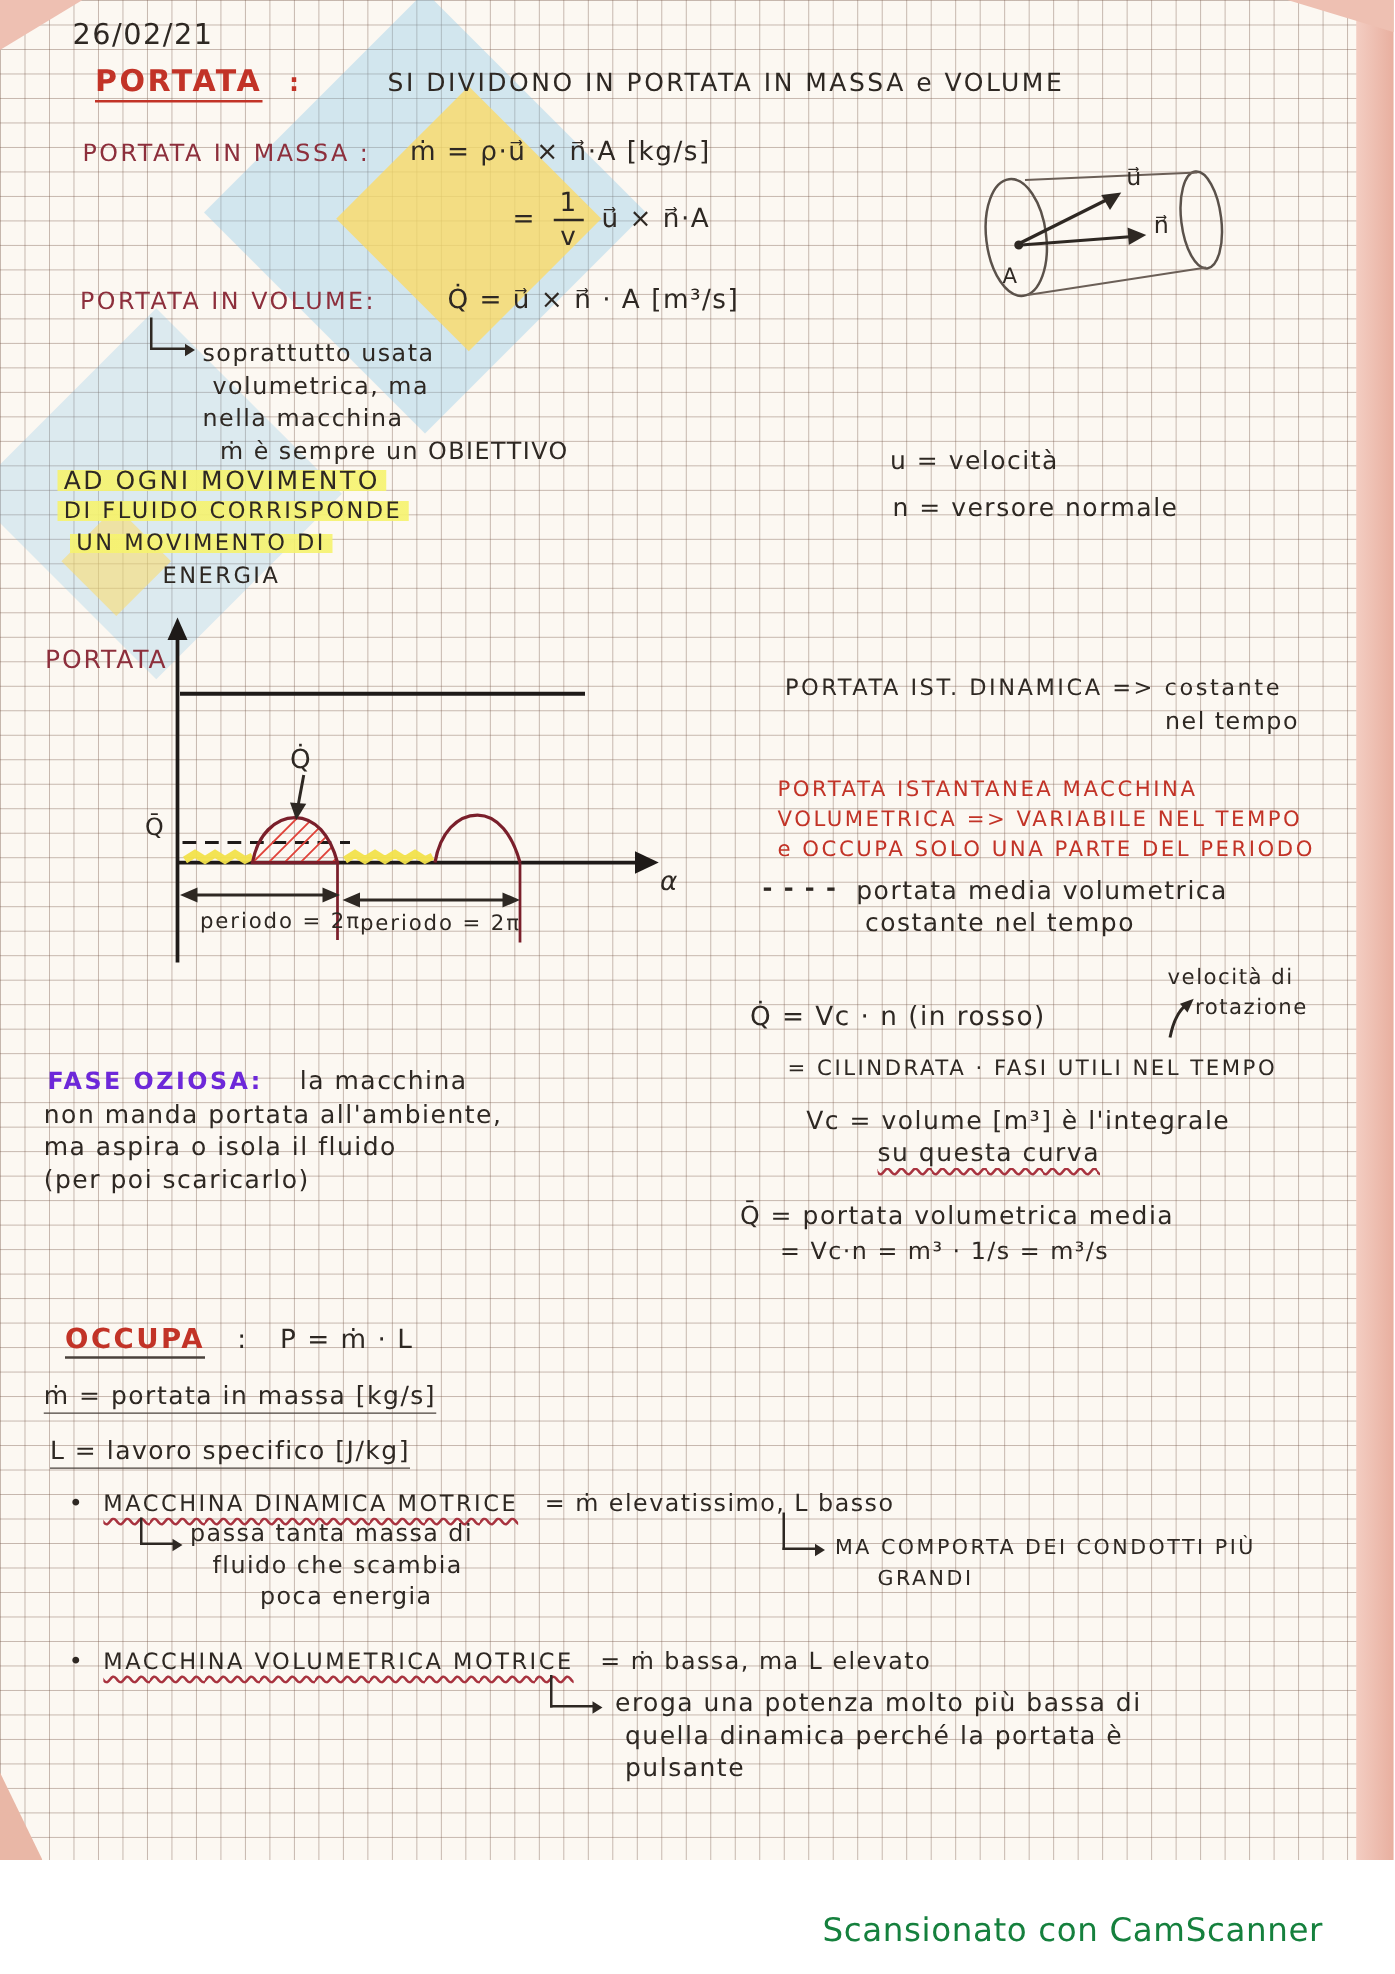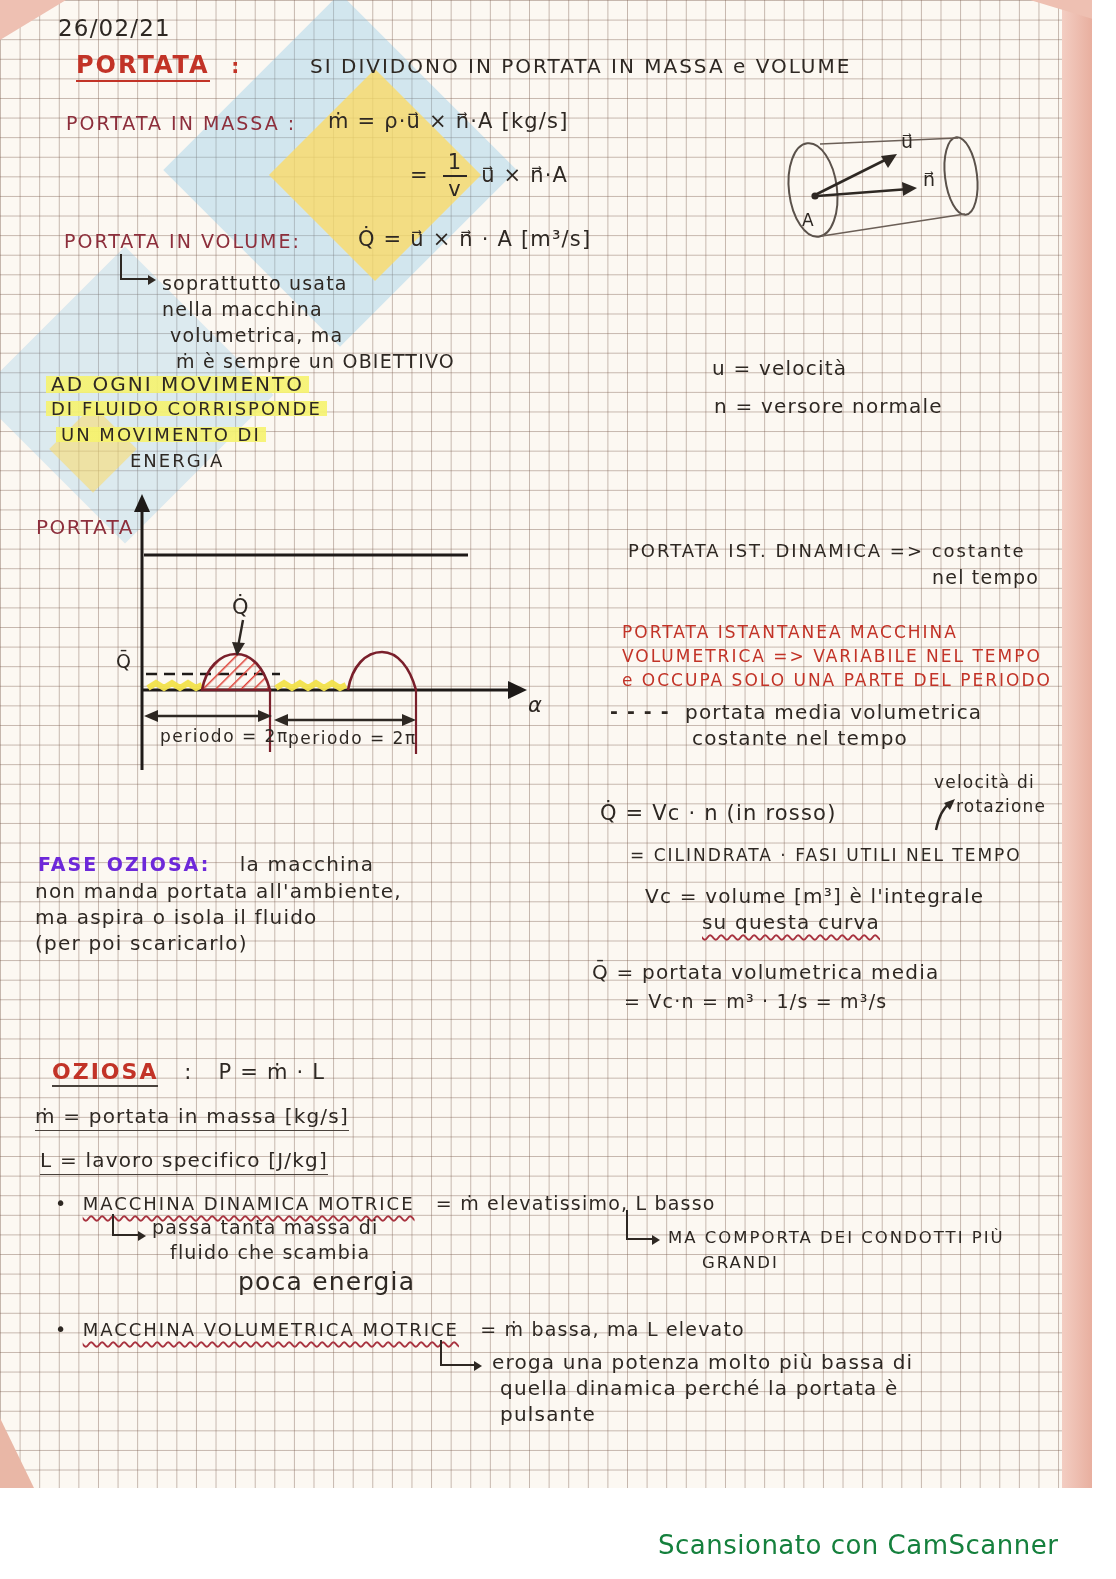--- a/index.html
+++ b/index.html
@@ -1,17 +1,17 @@
 <!DOCTYPE html>
 <html><head>
 <meta charset="utf-8">
 <style>
   html,body{margin:0;padding:0;}
   .page{position:relative;width:1092px;height:1579px;background:#ffffff;overflow:hidden;
-        font-family:"DejaVu Sans",sans-serif;color:#2e2823;}
+        font-family:"DejaVu Sans",sans-serif;color:#2e2823;padding-left:23px;}
   
   .paper{position:absolute;left:0;top:0;width:1090px;height:1488px;background-color:#fcf8f2;
     background-image:
       linear-gradient(rgba(122,92,78,.42) 1px, transparent 1px),
       linear-gradient(90deg, rgba(122,92,78,.42) 1px, transparent 1px);
     background-size:19.6px 19.6px;}
   
   .edge-right{position:absolute;right:0;top:0;width:30px;height:1488px;
     background:linear-gradient(90deg,#f3cdc2,#e8af9f);}
   .edge-tl{position:absolute;left:0;top:0;width:66px;height:40px;background:#eec0b2;
@@ -96,22 +96,22 @@
     <text x="148" y="58" font-size="19" fill="#2e2823">n⃗</text>
     <text x="27" y="98" font-size="17" fill="#2e2823">A</text>
   </svg>
 
   <div class="t darkred caps" style="left:64px;top:230px;font-size:19px;">PORTATA IN VOLUME:</div>
   <div class="t" style="left:358px;top:226px;font-size:21px;">Q̇ = u⃗ × n⃗ · A  [m³/s]</div>
 
   <div class="elbow" style="left:120px;top:254px;width:28px;height:24px;"></div>
   <div class="t" style="left:162px;top:270px;font-size:19px;line-height:26px;white-space:normal;width:330px;">
     <div>soprattutto usata</div>
+    <div style="margin-left:8px;">volumetrica, ma</div>
     <div>nella macchina</div>
-    <div style="margin-left:8px;">volumetrica, ma</div>
     <div style="margin-left:14px;">ṁ è sempre un OBIETTIVO</div>
   </div>
 
   <div class="t caps" style="left:46px;top:372px;font-size:20px;"><span class="hl">AD OGNI MOVIMENTO</span></div>
   <div class="t caps" style="left:46px;top:398px;font-size:18px;"><span class="hl">DI FLUIDO CORRISPONDE</span></div>
   <div class="t caps" style="left:56px;top:424px;font-size:18px;"><span class="hl">UN MOVIMENTO DI</span></div>
   <div class="t caps" style="left:118px;top:450px;font-size:18px;margin-left:12px;">ENERGIA</div>
 
   <div class="t" style="left:712px;top:356px;font-size:20px;">u = velocità</div>
   <div class="t" style="left:714px;top:394px;font-size:20px;">n = versore normale</div>
@@ -185,36 +185,36 @@
 
   <div class="t" style="left:38px;top:852px;font-size:20px;">
     <span class="orange caps" style="font-size:19px;">FASE OZIOSA:</span>
     <span style="margin-left:22px;">la macchina</span>
   </div>
   <div class="t" style="left:35px;top:879px;font-size:20px;">non manda portata all'ambiente,</div>
   <div class="t" style="left:35px;top:905px;font-size:20px;">ma aspira o isola il fluido</div>
   <div class="t" style="left:35px;top:931px;font-size:20px;">(per poi scaricarlo)</div>
 
   <div class="t" style="left:52px;top:1058px;font-size:21px;">
-    <span class="kw2 caps" style="font-size:22px;">OZIOSA</span>
+    <span class="kw2 caps" style="font-size:22px;">OCCUPA</span>
     <span style="margin:0 18px;">:</span>
     <span style="">P =  ṁ · L</span>
   </div>
   <div class="t" style="left:35px;top:1104px;font-size:20px;"><span class="uline">ṁ =  portata in massa [kg/s]</span></div>
   <div class="t" style="left:40px;top:1148px;font-size:20px;"><span class="uline">L =  lavoro specifico  [J/kg]</span></div>
 
   <div class="t" style="left:55px;top:1192px;font-size:19px;">
     <span>•</span>
     <span class="wavy caps" style="margin-left:8px;font-size:18px;">MACCHINA DINAMICA MOTRICE</span>
     <span style="margin-left:14px;">=  ṁ elevatissimo, L basso</span>
   </div>
   <div class="elbow" style="left:112px;top:1214px;width:26px;height:20px;"></div>
   <div class="t" style="left:152px;top:1216px;font-size:19px;">passa tanta massa di</div>
   <div class="t" style="left:170px;top:1241px;font-size:19px;">fluido che scambia</div>
-  <div class="t" style="left:208px;top:1266px;font-size:25px;margin-left:30px;">poca energia</div>
+  <div class="t" style="left:208px;top:1266px;font-size:19px;">poca energia</div>
   <div class="elbow" style="left:626px;top:1210px;width:26px;height:28px;"></div>
   <div class="t caps" style="left:668px;top:1228px;font-size:16.5px;">MA COMPORTA DEI CONDOTTI PIÙ</div>
   <div class="t caps" style="left:702px;top:1253px;font-size:16.5px;">GRANDI</div>
 
   <div class="t" style="left:55px;top:1318px;font-size:19px;">
     <span>•</span>
     <span class="wavy caps" style="margin-left:8px;font-size:18px;">MACCHINA VOLUMETRICA MOTRICE</span>
     <span style="margin-left:14px;">=  ṁ bassa, ma L elevato</span>
   </div>
   <div class="elbow" style="left:440px;top:1340px;width:34px;height:24px;"></div>

